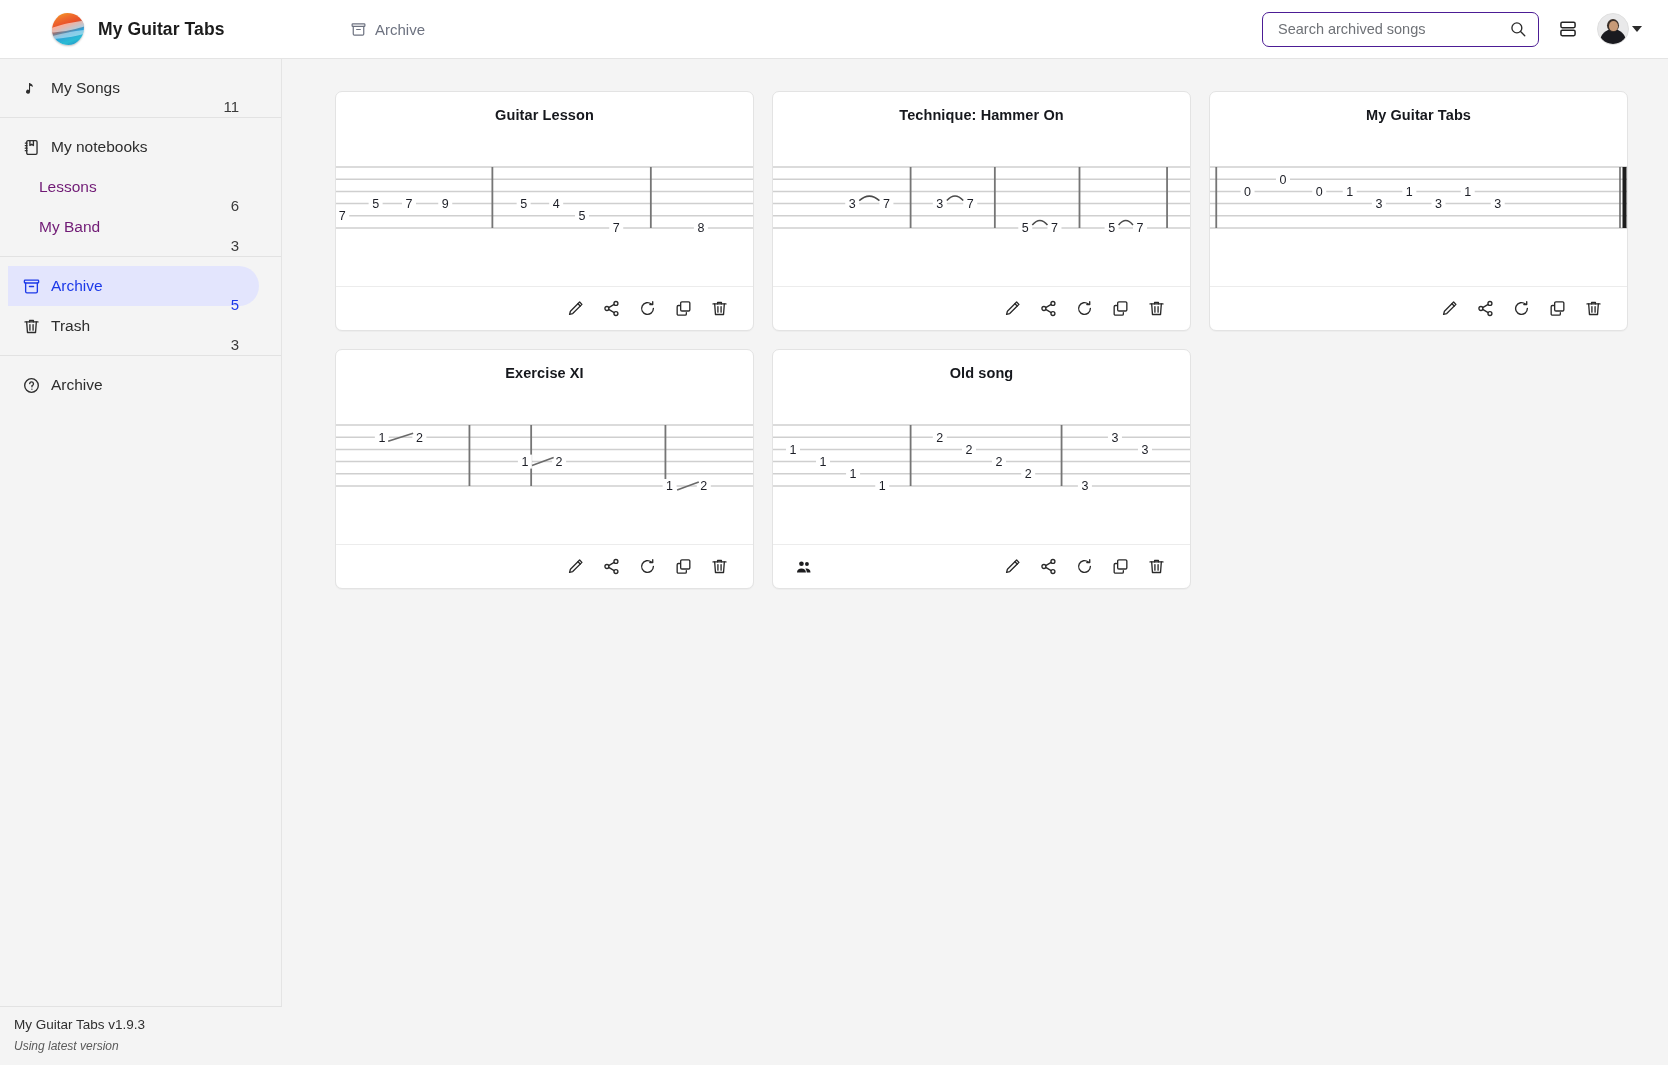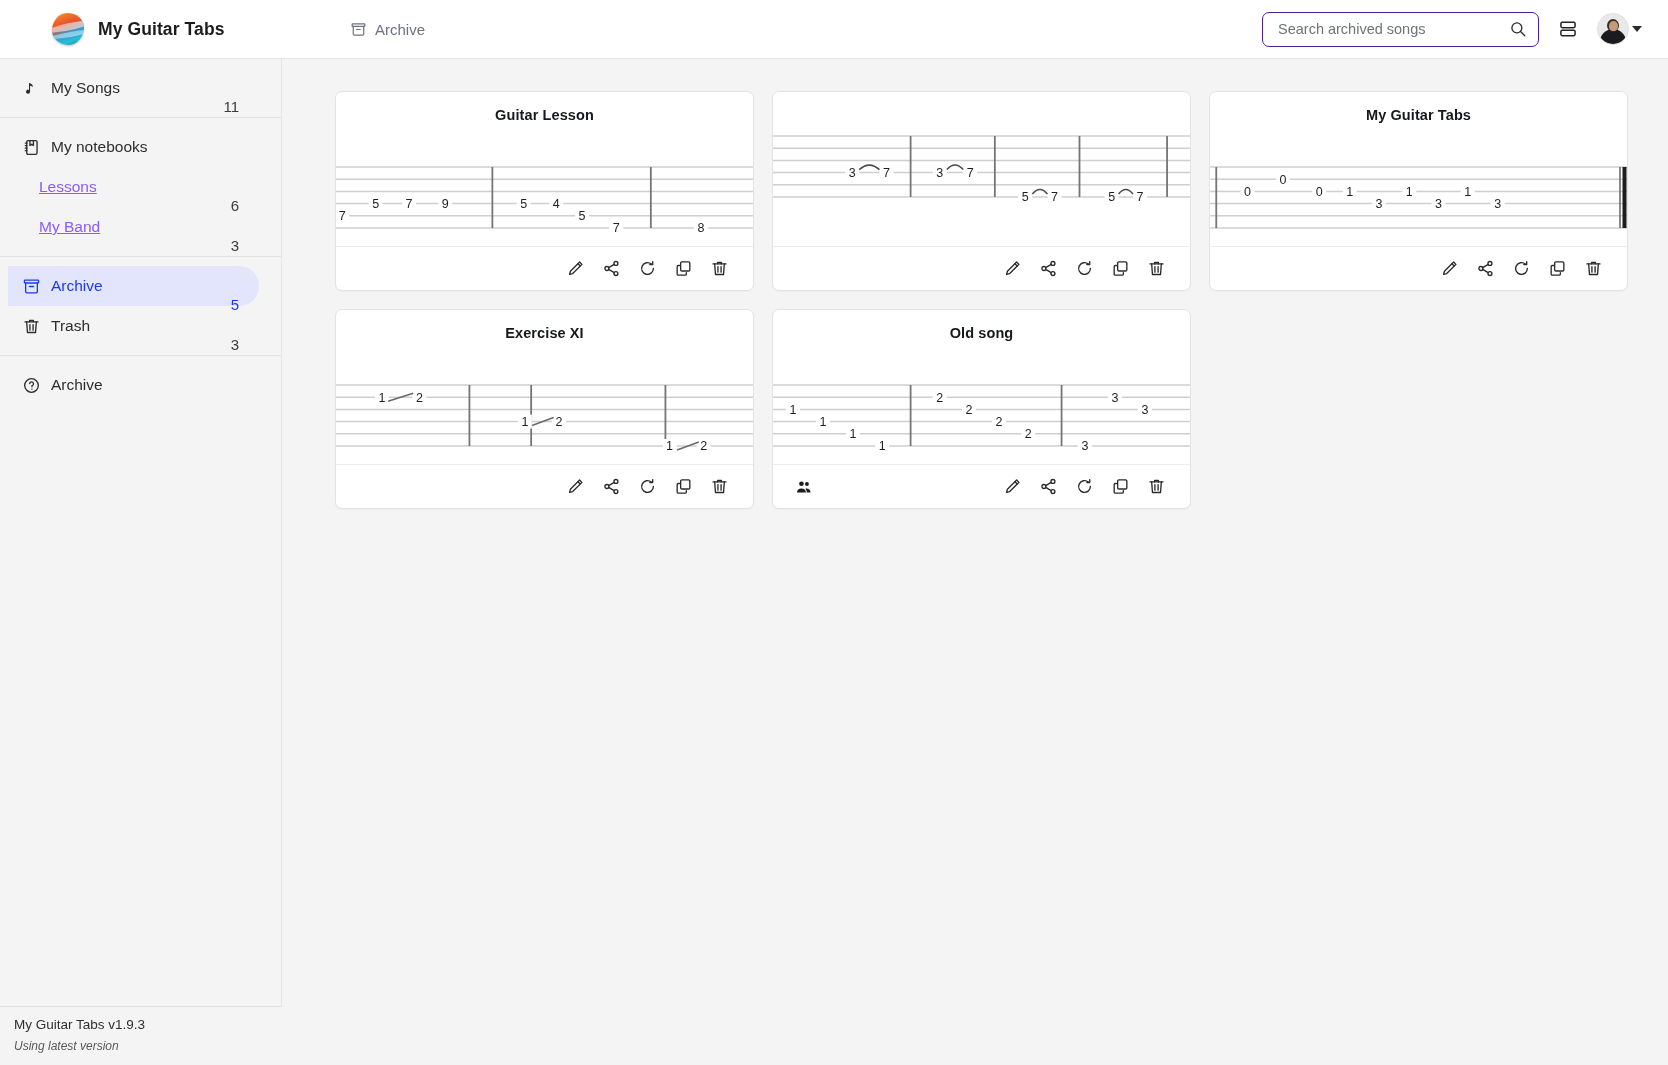--- a/index.html
+++ b/index.html
@@ -138,21 +138,21 @@
     border-radius: 0 22px 22px 0;
     margin-right: 14px;
   }
   .sb-row .sb-ico {
     width: 22px; display: flex; align-items: center; justify-content: flex-start;
     margin-right: 7px; flex: 0 0 22px;
   }
   .sb-row .sb-label { flex: 1; }
   .sb-row .sb-count { color: #3a3a3a; font-size: 15px; margin-top: 36px; }
   .sb-row.indent { padding-left: 31px; color: #4b4b4b; }
-  .sb-row.indent .sb-label { color: #8b5cf6; text-decoration: underline; }
+  .sb-row.indent .sb-label { color: #701a75; }
   .sb-row.active {
     background: #e3e5fd;
     color: #1c39e8;
   }
   .sb-row.active .sb-count { color: #1c39e8; }
 
   
   .footer {
     position: absolute; left: 0; bottom: 0;
     width: 282px;
@@ -170,21 +170,21 @@
     width: 1385px; height: 1006px;
     background: #f4f4f4;
     overflow: hidden;
   }
   .grid {
     display: flex; flex-wrap: wrap;
     gap: 18px;
     padding: 32px 0 0 52px;
   }
   .card {
-    width: 419px; height: 200px;
+    width: 419px; height: 240px;
     background: #ffffff;
     border: 1px solid #e3e3e3;
     border-radius: 7px;
     position: relative;
     overflow: hidden;
     display: flex; flex-direction: column;
     box-shadow: 0 1px 1px rgba(0,0,0,.03);
   }
   .card-title {
     text-align: center;
@@ -427,20 +427,21 @@
                 <path d="M3.8 6.2h16.4"></path>
         <path d="M9.6 6.2V4.4h4.8v1.8"></path>
         <path d="M5.9 6.2l1 13.4h10.2l1-13.4"></path>
         <path d="M10 9.6v7M14 9.6v7"></path>
               </svg>
             </span>
           </div>
         </div>
       </div>
       <div class="card">
+        <div class="card-title">Technique: Hammer On</div>
         <div class="tabview">
           <div class="staff">
             <svg width="417" height="150" viewBox="0 0 417 150">
               <line x1="0" y1="44" x2="417" y2="44" stroke="#cfcfcf" stroke-width="1.5"></line>
               <line x1="0" y1="56.2" x2="417" y2="56.2" stroke="#cfcfcf" stroke-width="1.5"></line>
               <line x1="0" y1="68.4" x2="417" y2="68.4" stroke="#cfcfcf" stroke-width="1.5"></line>
               <line x1="0" y1="80.6" x2="417" y2="80.6" stroke="#cfcfcf" stroke-width="1.5"></line>
               <line x1="0" y1="92.8" x2="417" y2="92.8" stroke="#cfcfcf" stroke-width="1.5"></line>
               <line x1="0" y1="105" x2="417" y2="105" stroke="#cfcfcf" stroke-width="1.5"></line>
               <line x1="137.61" y1="44" x2="137.61" y2="105" stroke="#757575" stroke-width="1.8"></line>

